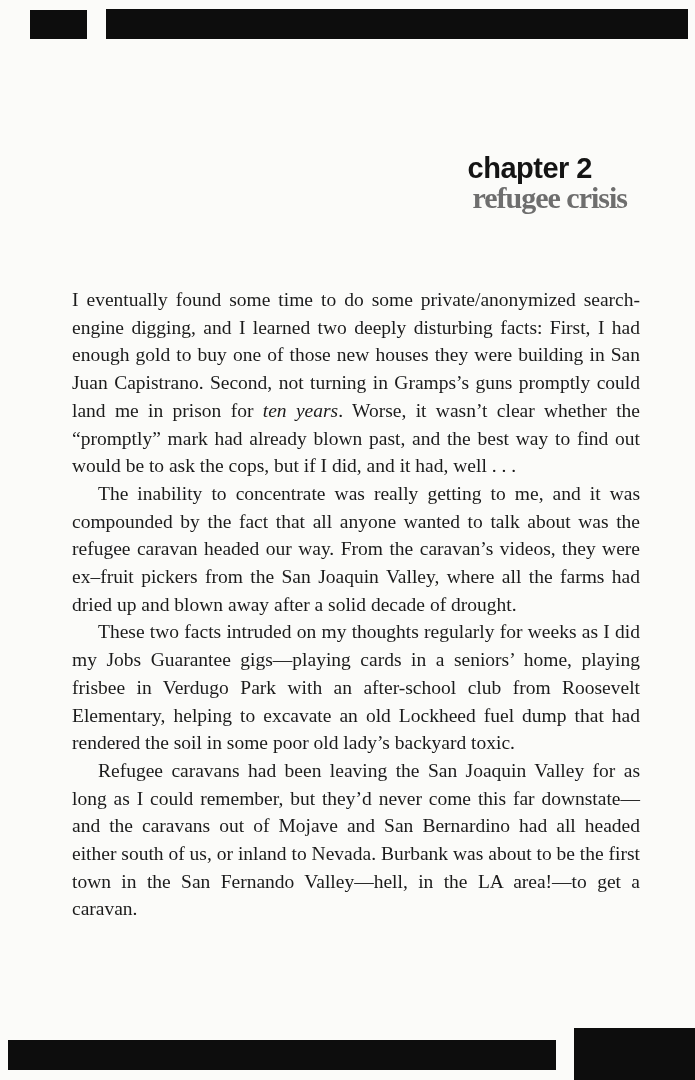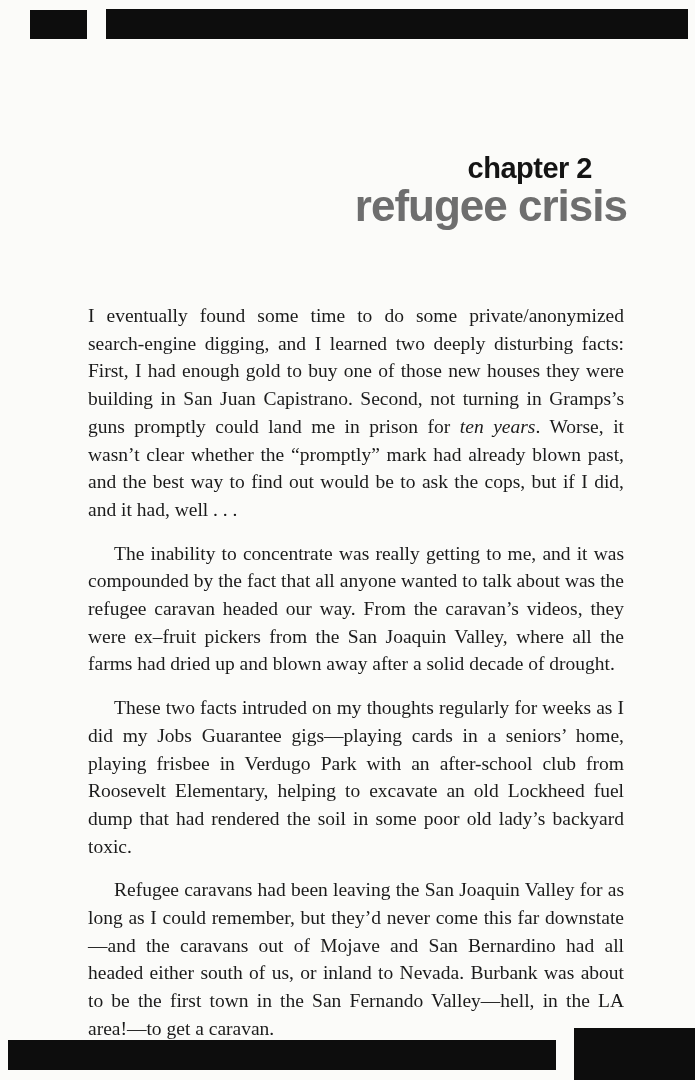--- a/index.html
+++ b/index.html
@@ -37,42 +37,42 @@
     font-weight: bold;
     font-size: 29px;
     letter-spacing: -0.5px;
     color: #141414;
     white-space: nowrap;
   }
   .chapter-title {
     position: absolute;
     top: 181px;
     right: 68px;
-    font-family: Liberation Sans, sans-serif;
+    font-family: Liberation Serif, serif;
     font-weight: bold;
-    font-size: 44px;
+    font-size: 30px;
     letter-spacing: -1px;
     color: #6e6e6e;
     white-space: nowrap;
     text-align: center;
   }
 
   
   .body-text {
     position: absolute;
     left: 72px;
     top: 286px;
     width: 568px;
     font-size: 19.5px;
     line-height: 27.7px;
     color: #1b1b1b;
     text-align: justify;
   }
   .body-text p {
-    margin: 16px;
+    margin: 0;
     padding: 0;
   }
   .body-text p.indent {
     text-indent: 26px;
   }
   .italic {
     font-style: italic;
   }
 </style>
 </head>

